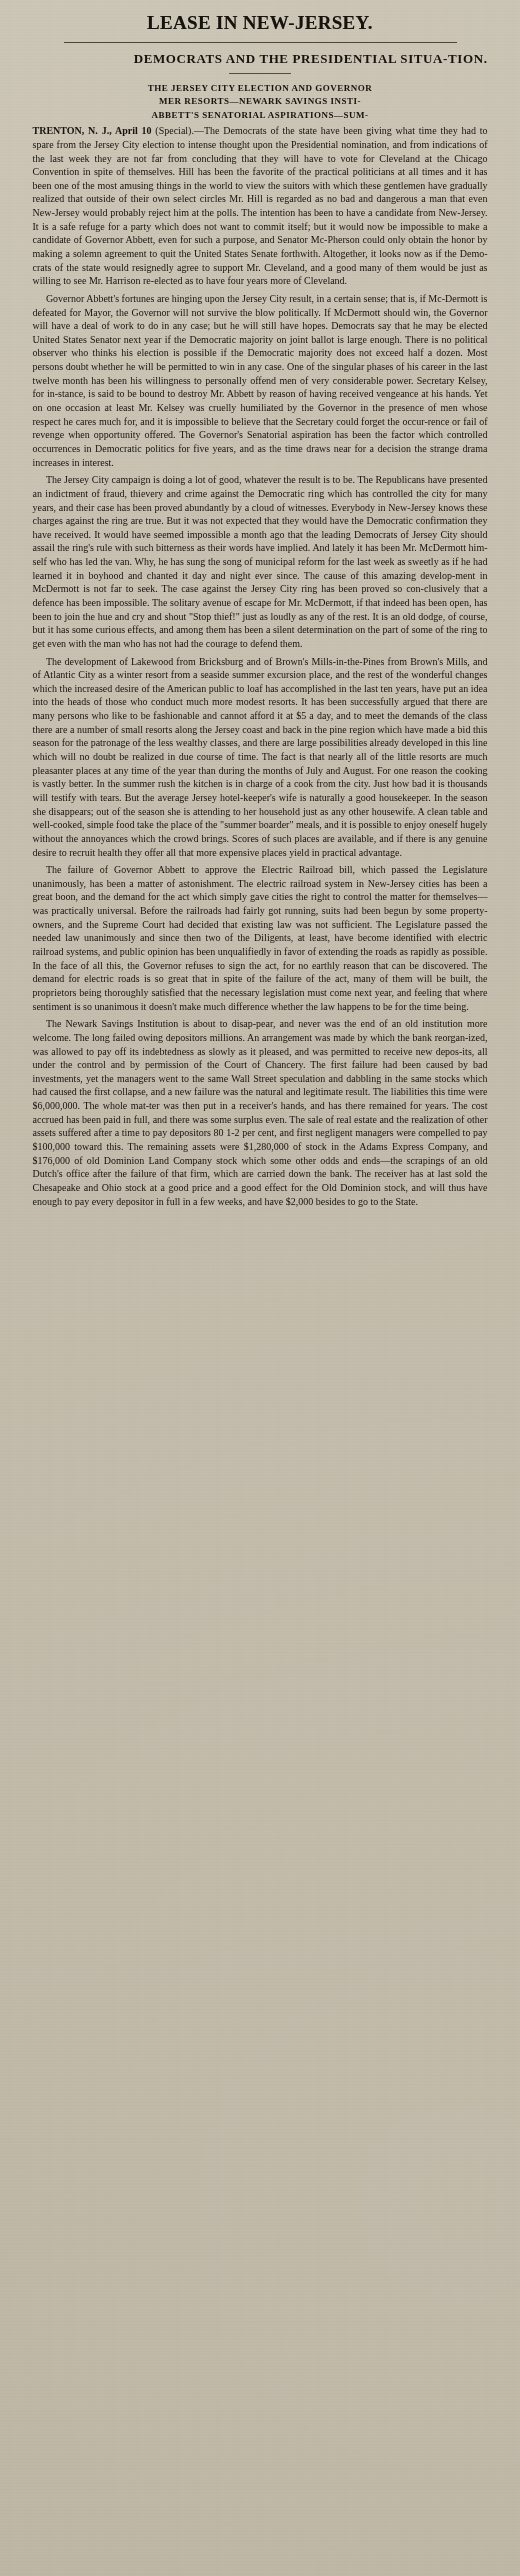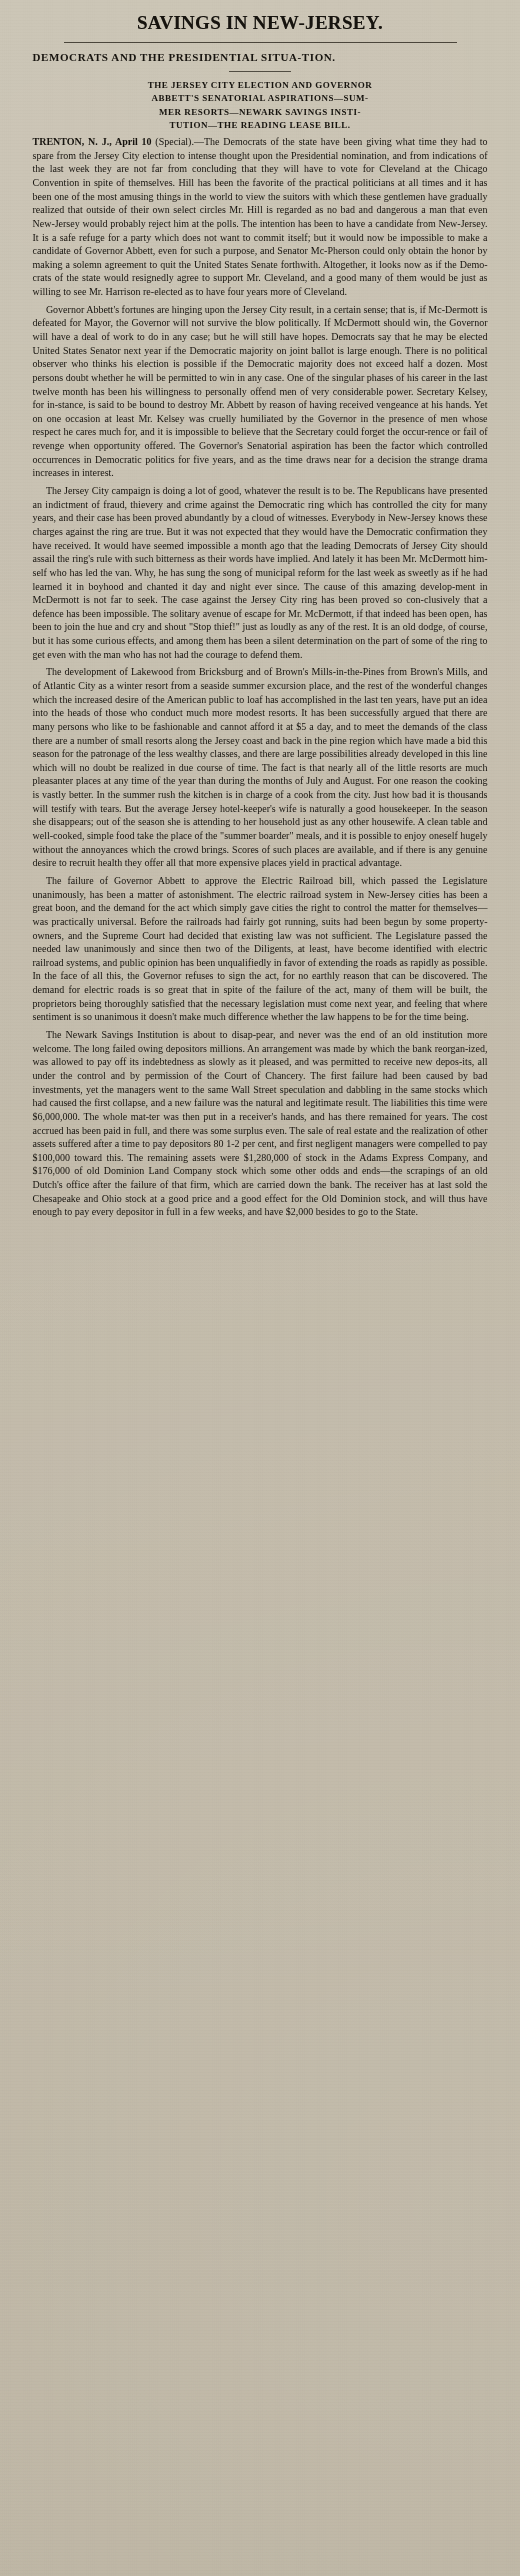--- a/index.html
+++ b/index.html
@@ -47,22 +47,22 @@
     opacity: 0.8;
   }
   .rule-short {
     border: none;
     border-top: 1px solid #2a251d;
     width: 62px;
     margin: 6.2px auto 7.2px auto;
     opacity: 0.75;
   }
   .subhead {
-    text-align: left;
-    font-size: 11px;
+    text-align: right;
+    font-size: 13px;
     font-weight: bold;
     letter-spacing: 0.6px;
     line-height: 1.35;
     margin: 0 0 3.1px 0;
   }
   .deck {
     text-align: center;
     font-size: 9px;
     font-weight: bold;
     letter-spacing: 0.5px;
@@ -99,32 +99,31 @@
       repeating-linear-gradient(0deg, rgba(0,0,0,0.05) 0px, rgba(0,0,0,0.05) 0.5px, rgba(255,255,255,0) 0.5px, rgba(255,255,255,0) 1.5px),
       repeating-linear-gradient(90deg, rgba(0,0,0,0.04) 0px, rgba(0,0,0,0.04) 0.5px, rgba(255,255,255,0) 0.5px, rgba(255,255,255,0) 2.1px);
   }
 </style>
 </head>
 <body>
 
 <div class="page">
   <div class="column">
 
-    <h1 class="headline">SAVINGS IN NEW-JERSEY.</h1>
+    <h1 class="headline">LEASE IN NEW-JERSEY.</h1>
     <hr class="rule-thin">
 
     <div class="subhead">DEMOCRATS AND THE PRESIDENTIAL SITUA-TION.</div>
 
     <hr class="rule-short">
 
     <div class="deck">
       <span class="deck-line">THE JERSEY CITY ELECTION AND GOVERNOR</span>
+      <span class="deck-line">MER RESORTS—NEWARK SAVINGS INSTI-</span>
       <span class="deck-line">ABBETT'S SENATORIAL ASPIRATIONS—SUM-</span>
-      <span class="deck-line">MER RESORTS—NEWARK SAVINGS INSTI-</span>
-      <span class="deck-line">TUTION—THE READING LEASE BILL.</span>
     </div>
 
     <div class="body-text">
 
       <p class="no-indent">
         <span class="dateline">TRENTON, N. J., April 10</span><span> (Special).—</span><span>The Democrats of the state have been giving what time they had to spare from the Jersey City election to intense thought upon the Presidential nomination, and from indications of the last week they are not far from concluding that they will have to vote for Cleveland at the Chicago Convention in spite of themselves. Hill has been the favorite of the practical politicians at all times and it has been one of the most amusing things in the world to view the suitors with which these gentlemen have gradually realized that outside of their own select circles Mr. Hill is regarded as no bad and dangerous a man that even New-Jersey would probably reject him at the polls. The intention has been to have a candidate from New-Jersey. It is a safe refuge for a party which does not want to commit itself; but it would now be impossible to make a candidate of Governor Abbett, even for such a purpose, and Senator Mc-Pherson could only obtain the honor by making a solemn agreement to quit the United States Senate forthwith. Altogether, it looks now as if the Demo-crats of the state would resignedly agree to support Mr. Cleveland, and a good many of them would be just as willing to see Mr. Harrison re-elected as to have four years more of Cleveland.</span>
       </p>
 
       <p>Governor Abbett's fortunes are hinging upon the Jersey City result, in a certain sense; that is, if Mc-Dermott is defeated for Mayor, the Governor will not survive the blow politically. If McDermott should win, the Governor will have a deal of work to do in any case; but he will still have hopes. Democrats say that he may be elected United States Senator next year if the Democratic majority on joint ballot is large enough. There is no political observer who thinks his election is possible if the Democratic majority does not exceed half a dozen. Most persons doubt whether he will be permitted to win in any case. One of the singular phases of his career in the last twelve month has been his willingness to personally offend men of very considerable power. Secretary Kelsey, for in-stance, is said to be bound to destroy Mr. Abbett by reason of having received vengeance at his hands. Yet on one occasion at least Mr. Kelsey was cruelly humiliated by the Governor in the presence of men whose respect he cares much for, and it is impossible to believe that the Secretary could forget the occur-rence or fail of revenge when opportunity offered. The Governor's Senatorial aspiration has been the factor which controlled occurrences in Democratic politics for five years, and as the time draws near for a decision the strange drama increases in interest.</p>
 

